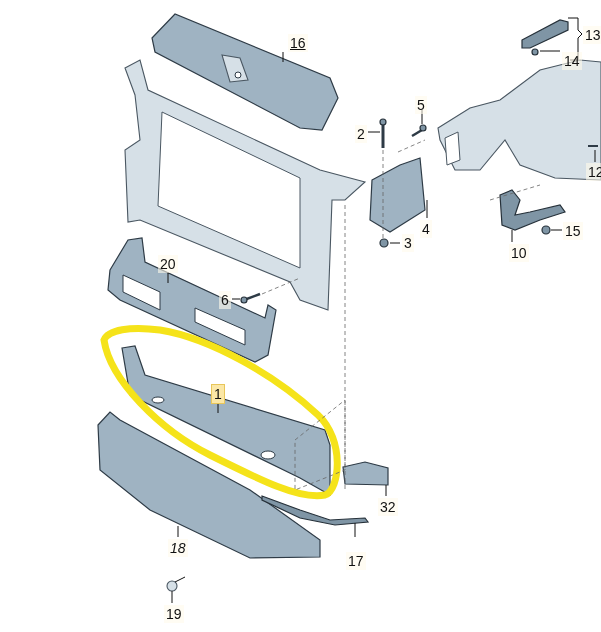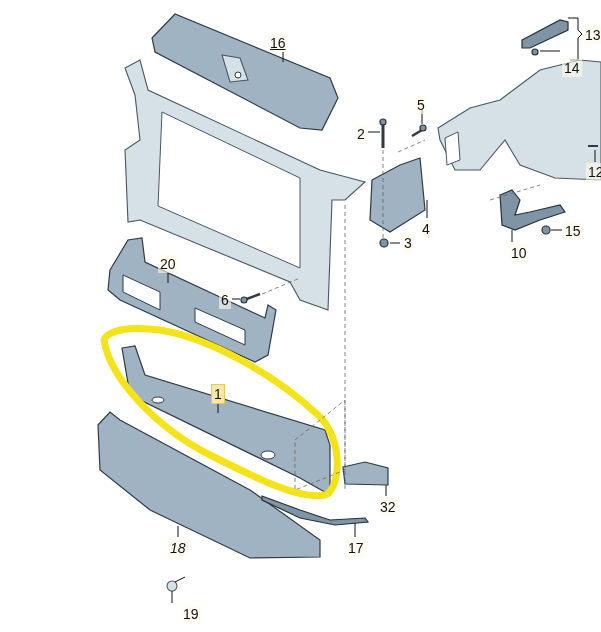--- a/index.html
+++ b/index.html
@@ -120,19 +120,19 @@
 <div class="callout hl" style="left:211px;top:384px;">1</div>
 <div class="callout" style="left:355px;top:125px;">2</div>
 <div class="callout" style="left:402px;top:234px;">3</div>
 <div class="callout" style="left:420px;top:220px;">4</div>
 <div class="callout" style="left:415px;top:96px;">5</div>
 <div class="callout" style="left:219px;top:291px;">6</div>
 <div class="callout" style="left:502px;top:244px;margin-left:7px;">10</div>
 <div class="callout" style="left:563px;top:222px;">15</div>
 <div class="callout" style="left:586px;top:163px;">12</div>
 <div class="callout" style="left:583px;top:26px;">13</div>
-<div class="callout" style="left:562px;top:59px;">14</div>
-<div class="callout" style="left:268px;top:34px;text-decoration:underline;">16</div>
-<div class="callout" style="left:346px;top:539px;">17</div>
+<div class="callout" style="left:562px;top:52px;">14</div>
+<div class="callout" style="left:288px;top:34px;text-decoration:underline;">16</div>
+<div class="callout" style="left:346px;top:552px;">17</div>
 <div class="callout" style="left:168px;top:539px;font-style:italic;">18</div>
-<div class="callout" style="left:164px;top:605px;margin-left:17px;">19</div>
+<div class="callout" style="left:164px;top:605px;">19</div>
 <div class="callout" style="left:158px;top:255px;">20</div>
 <div class="callout" style="left:378px;top:498px;">32</div>
 
 </body></html>

